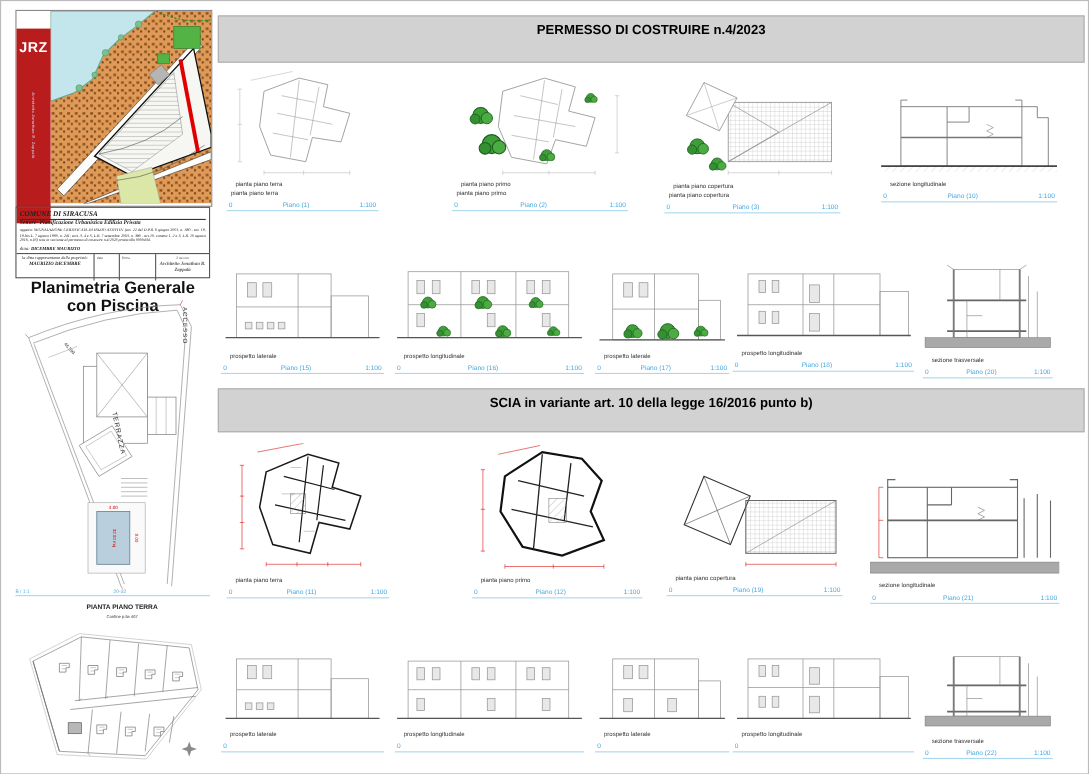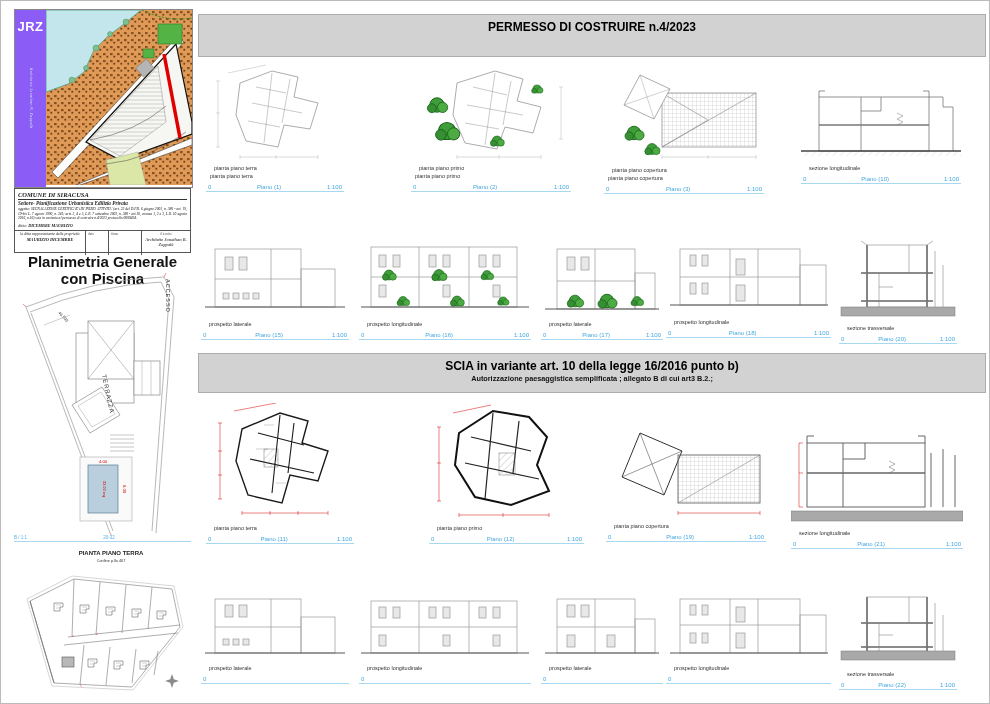--- a/index.html
+++ b/index.html
@@ -1,20 +1,20 @@
 <!DOCTYPE html>
 <html><head>
 <meta charset="utf-8">
 <style>
   html,body{margin:0;padding:0;background:#9a9a9a;}
   .sheet{position:relative;width:990px;height:704px;background:#fff;overflow:hidden;
          font-family:"Liberation Sans",sans-serif;color:#222;border:1px solid #bbb;box-sizing:border-box;}
   
   .map-block{position:absolute;left:13px;top:8px;width:177px;height:177px;display:flex;border:0.5px solid #888;}
-  .map-strip{position:relative;width:31px;height:100%;background:#8b5cf6;flex:none;}
+  .map-strip{position:relative;width:31px;height:100%;background:#b91c1c;flex:none;margin-top:16px;}
   .map-code{color:#fff;font-weight:bold;font-size:13px;text-align:center;margin-top:9px;letter-spacing:0.5px;}
   .map-strip-text{position:absolute;top:58px;left:50%;transform:translateX(-50%);writing-mode:vertical-rl;
                   font-size:3.5px;color:#cfe0ff;letter-spacing:0.4px;white-space:nowrap;}
   .map-svg{flex:1;display:block;}
   .tb{position:absolute;left:13px;top:187px;width:177px;height:65px;border:0.6px solid #555;box-sizing:border-box;
       font-family:"Liberation Serif",serif;padding:2px 3px 0;}
   .tb-comune{font-size:6.5px;font-weight:bold;font-style:italic;border-bottom:0.6px solid #333;padding-bottom:0.5px;}
   .tb-settore{font-size:5.2px;font-weight:bold;font-style:italic;margin-top:0.5px;}
   .tb-oggetto{font-size:3.6px;font-style:italic;line-height:1.3;margin-top:1px;color:#111;text-align:justify;}
   .tb-ditta{font-size:4.2px;font-style:italic;margin-top:1.5px;}
@@ -411,21 +411,20 @@
     <figcaption class="cap">sezione trasversale</figcaption>
     <div class="refline">
       <span>0</span>
         <span>Piano (20)</span>
         <span>1:100</span>
     </div>
   </figure>
 
   <div class="band band2">
     <div class="band-title">SCIA in variante art. 10 della legge 16/2016 punto b)</div>
-    <div class="band-sub">Autorizzazione paesaggistica semplificata ; allegato B di cui art3 B.2.;</div>
   </div>
 
   <figure class="fig" style="left:205px;top:402px;width:148px">
     <svg width="148" height="120" viewBox="0 0 148 120">
       <g fill="none" stroke="#1a1a1a" stroke-width="1.4">
         <path d="M36 26 L74 10 L102 18 L96 40 L122 48 L112 78 L84 72 L76 100 L42 92 L30 58 Z"></path>
         <path stroke-width="1.1" d="M74 12 L66 90 M52 30 L98 42 M44 56 L108 70 M88 20 L82 70"></path>
       </g>
       <rect x="58" y="46" width="14" height="18" fill="url(#phatch)" stroke="#555" stroke-width="0.4"></rect>
       <g stroke="#888" stroke-width="0.4" fill="none">

